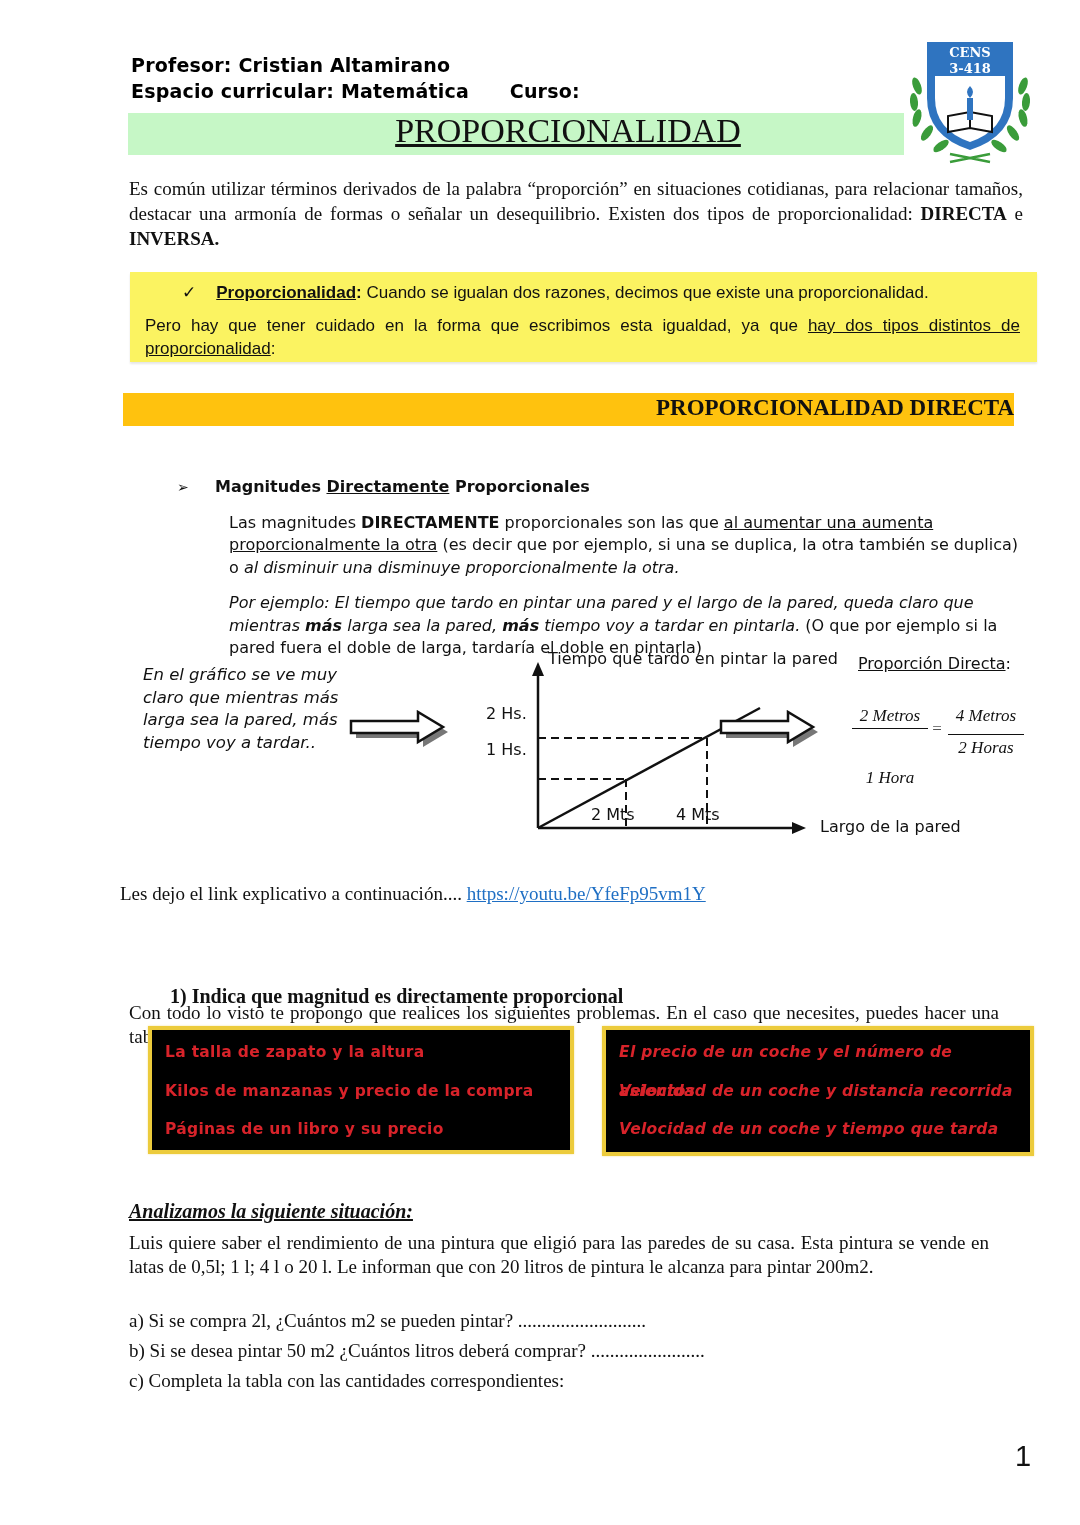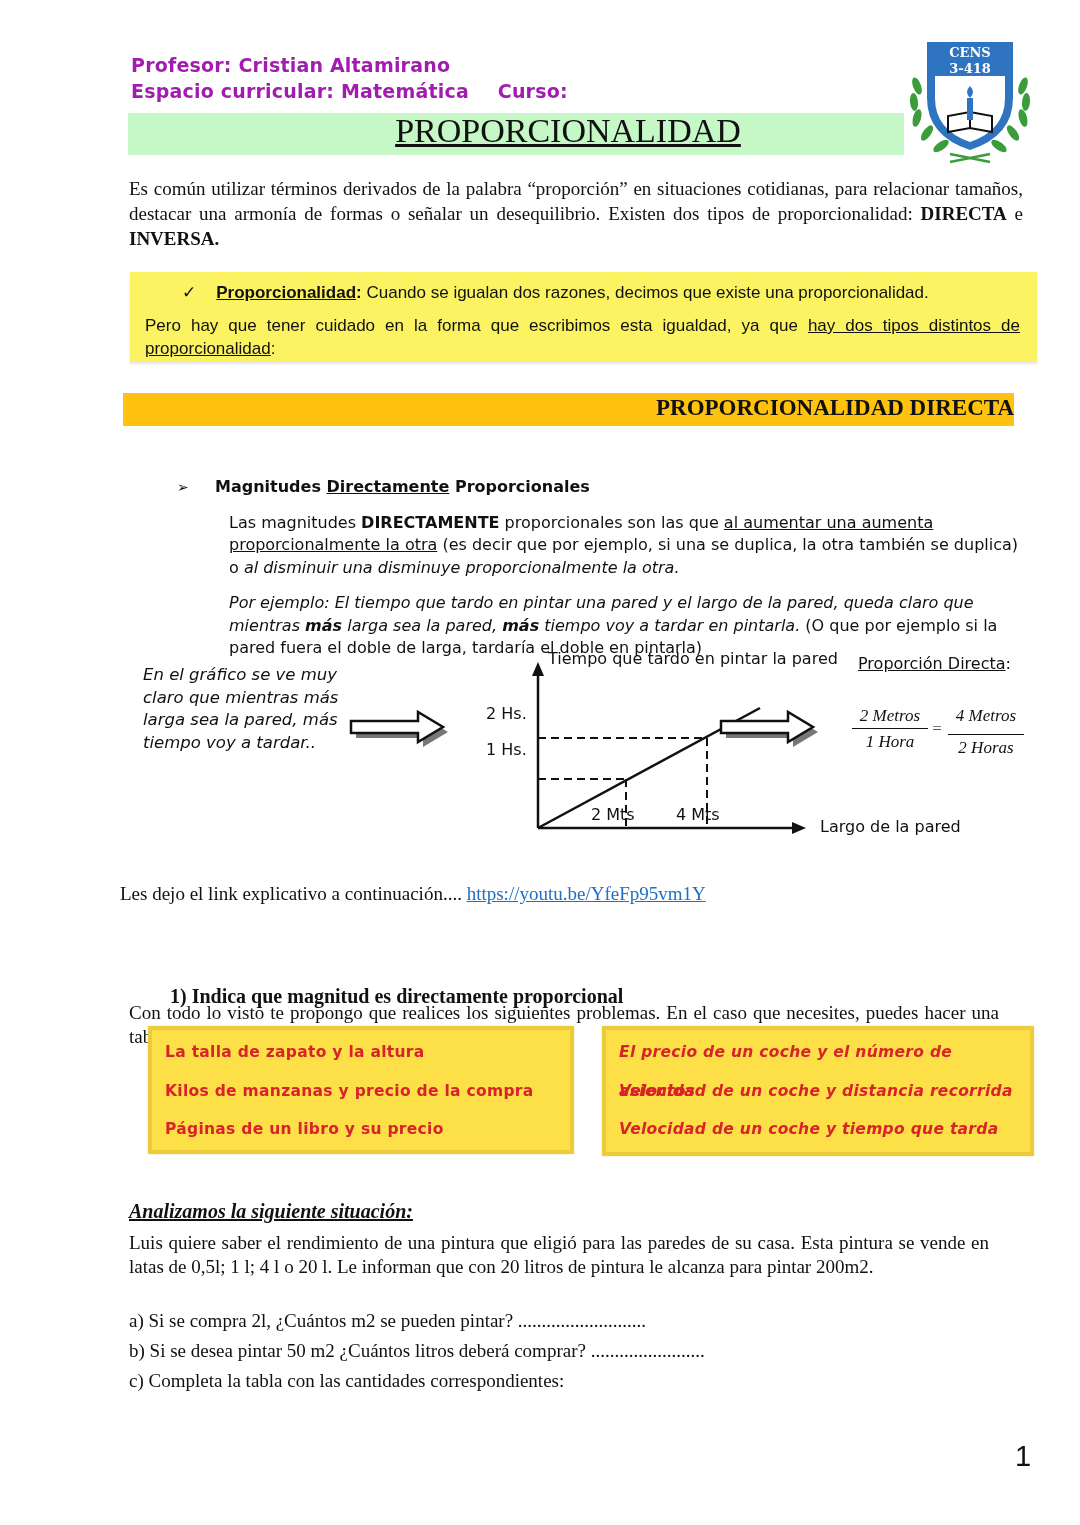--- a/index.html
+++ b/index.html
@@ -1,56 +1,56 @@
 <!DOCTYPE html>
 <html><head>
 <meta charset="utf-8">
 <style>
   html, body { margin:0; padding:0; background:#ffffff; }
   body { width:1080px; height:1525px; position:relative; overflow:hidden; font-family:"Liberation Serif", serif; color:#111; }
   .abs { position:absolute; }
-  .hdr { font-family:"DejaVu Sans", sans-serif; font-weight:bold; font-size:19px; letter-spacing:0.2px; color:#a21caf; }
+  .hdr { font-family:"DejaVu Sans", sans-serif; font-weight:bold; font-size:19px; letter-spacing:0.2px; color:#000000; }
   .title-band { left:128px; top:113px; width:776px; height:42px; background:#c6f7c6; }
   .title { left:128px; top:112px; width:880px; text-align:center; font-size:34px; text-decoration:underline; color:#111; }
   .intro { left:129px; top:176px; width:894px; font-size:19px; line-height:25px; text-align:justify; }
   .yellow-box { left:130px; top:272px; width:907px; height:90px; background:#fbf361; box-shadow:0 2px 2px #e6e6e6; }
   .sans { font-family:"Liberation Sans", sans-serif; }
   .yb-line1 { left:182px; top:282px; font-size:17px; }
   .yb-line2 { left:145px; top:314px; width:875px; font-size:17px; line-height:23px; text-align:justify; }
   .orange-band { left:123px; top:393px; width:891px; height:33px; background:#ffc20e; }
   .orange-title { left:123px; top:395px; width:891px; text-align:right; font-weight:bold; font-size:23px; }
   .mag { left:164px; top:463px; width:870px; font-family:"DejaVu Sans", sans-serif; font-size:16px; line-height:22.5px; }
   .mag p { margin:13px; }
   .ind { padding-left:52px; }
   .side-text { left:143px; top:664px; width:210px; font-family:"DejaVu Sans", sans-serif; font-style:italic; font-size:16.5px; line-height:22.5px; }
   .graph-txt { font-family:"DejaVu Sans", sans-serif; font-size:16px; }
   .pd-title { left:858px; top:654px; font-family:"DejaVu Sans", sans-serif; font-size:16px; }
   .frac { font-family:"Liberation Serif", serif; font-size:17px; text-align:center; }
   .link-line { left:120px; top:883px; font-size:19px; }
   a.link { color:#1f6fc4; text-decoration:underline; }
   .para2 { left:129px; top:953px; width:870px; font-size:19px; line-height:24px; text-align:justify;margin-top:48px; }
   .q1 { left:170px; top:985px; font-size:20px; font-weight:bold; }
-  .redbox { border:4px solid #eccb3c; background:#fde047; box-shadow:0 0 2px #f3e3a0; }
+  .redbox { border:4px solid #eccb3c; background:#000000; box-shadow:0 0 2px #f3e3a0; }
   .redbox .it { font-family:"DejaVu Sans", sans-serif; font-weight:bold; color:#d8232a; font-size:15.5px; height:38.5px; line-height:38.5px; letter-spacing:0.3px; }
   .analiz { left:129px; top:1200px; font-size:20px; font-weight:bold; font-style:italic; text-decoration:underline; }
   .para3 { left:129px; top:1231px; width:860px; font-size:19px; line-height:24px; text-align:justify; }
   .qline { left:129px; font-size:19px; }
   .pagenum { left:1015px; top:1440px; font-family:"Liberation Sans", sans-serif; font-size:29px; }
 </style>
 </head>
 <body>
 
 <div class="abs hdr" style="left:131px;top:54px;">
   <span>Profesor:</span>
   <span>Cristian Altamirano</span>
 </div>
 <div class="abs hdr" style="left:131px;top:80px;">
   <span>Espacio curricular:</span>
   <span>Matemática</span>
-  <span style="margin-left:22px;">Curso:</span>
+  <span style="margin-left:34px;">Curso:</span>
 </div>
 
 <div class="abs" style="left:905px;top:36px;width:130px;height:130px;">
   <svg width="130" height="130" viewBox="0 0 130 130">
     <g fill="#3a9c3a">
       <ellipse cx="12" cy="50" rx="4" ry="9" transform="rotate(-20 12 50)"></ellipse>
       <ellipse cx="9" cy="66" rx="4" ry="9" transform="rotate(-5 9 66)"></ellipse>
       <ellipse cx="12" cy="82" rx="4" ry="9" transform="rotate(15 12 82)"></ellipse>
       <ellipse cx="22" cy="97" rx="4" ry="9" transform="rotate(35 22 97)"></ellipse>
       <ellipse cx="36" cy="110" rx="4" ry="9" transform="rotate(55 36 110)"></ellipse>
@@ -122,21 +122,21 @@
 <div class="abs graph-txt" style="left:820px;top:817px;">Largo de la pared</div>
 
 <svg class="abs" style="left:718px;top:710px;" width="102" height="38">
   <path d="M5 13 L72 13 L72 4 L97 19 L72 34 L72 25 L5 25 Z" fill="#777" transform="translate(3,3)"></path>
   <path d="M3 11 L70 11 L70 2 L95 17 L70 32 L70 23 L3 23 Z" fill="#fff" stroke="#111" stroke-width="2.5"></path>
 </svg>
 
 <div class="abs pd-title"><u>Proporción Directa</u><span>:</span></div>
 <div class="abs frac" style="left:852px;top:706px;width:76px;">
   <div style="border-bottom:1.5px solid #111;padding-bottom:2px;font-style:italic;">2 Metros</div>
-  <div style="padding-top:3px;font-style:italic;">1 Hora</div>
+  <div style="padding-top:3px;font-style:italic;margin-top:36px;">1 Hora</div>
 </div>
 <div class="abs frac" style="left:930px;top:719px;width:14px;color:#555;">=</div>
 <div class="abs frac" style="left:948px;top:706px;width:76px;">
   <div style="border-bottom:1.5px solid #111;padding-bottom:8px;font-style:italic;">4 Metros</div>
   <div style="padding-top:3px;font-style:italic;">2 Horas</div>
 </div>
 
 <div class="abs link-line">
   <span>Les dejo el link explicativo a continuación.... </span><a class="link">https://youtu.be/YfeFp95vm1Y</a>
 </div>

